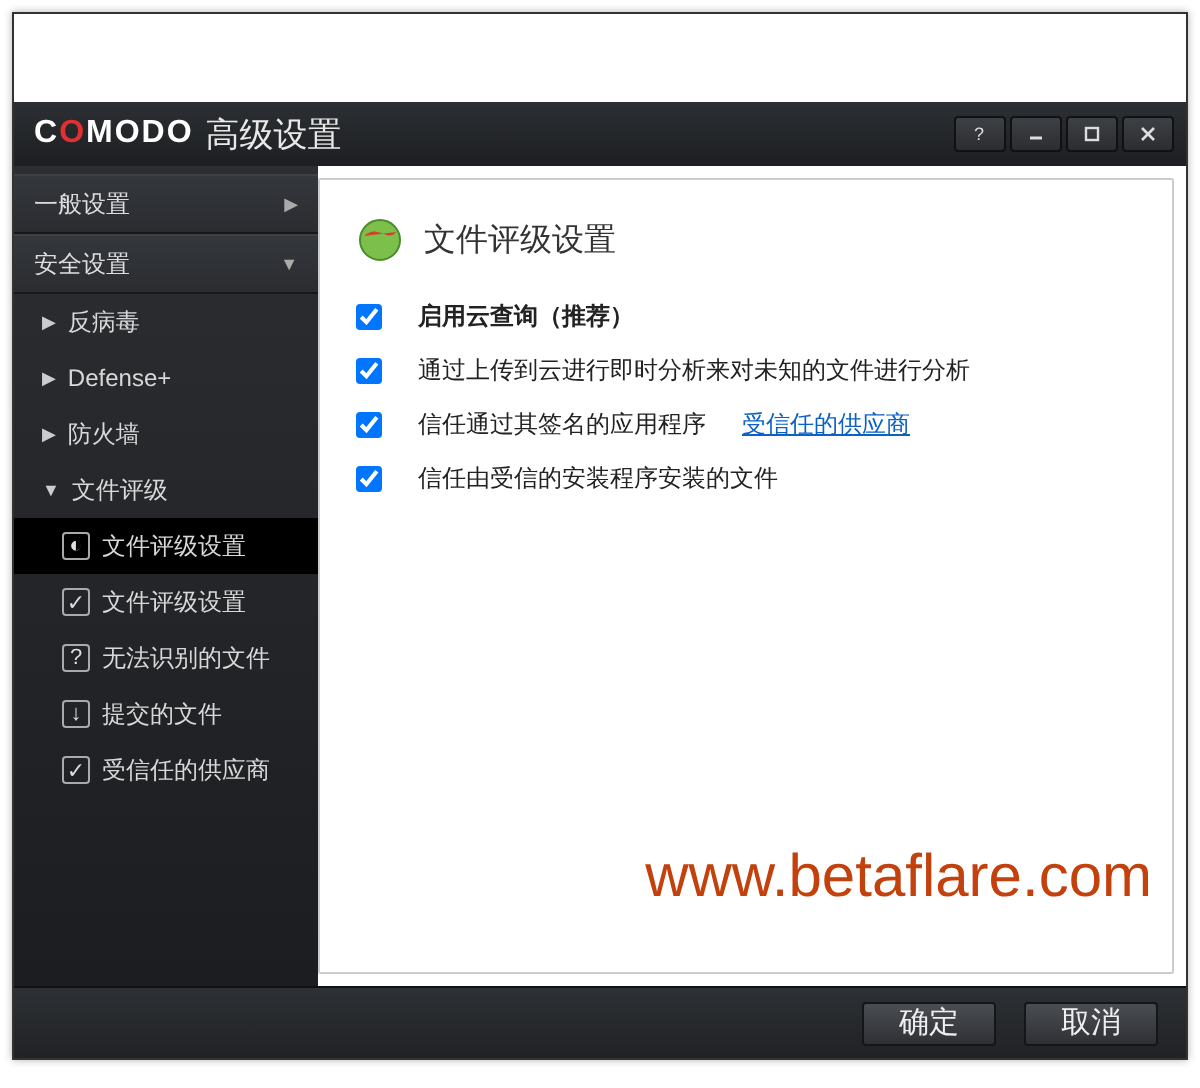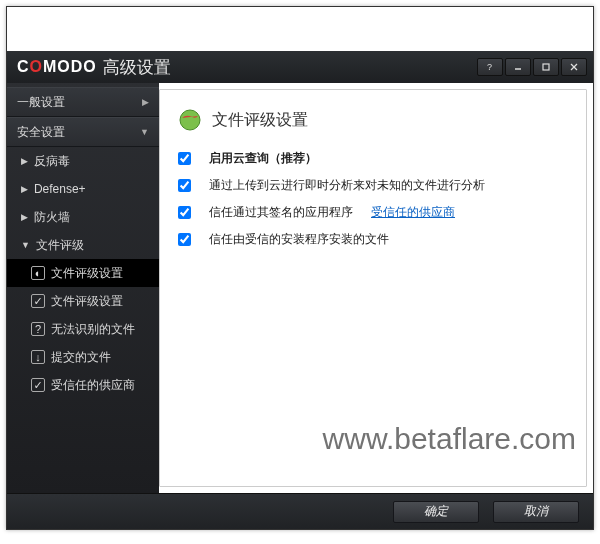--- a/index.html
+++ b/index.html
@@ -25,23 +25,23 @@
   .sub.active { background: #000; }
   .sub.active::after { content:""; position:absolute; right:-8px; top:6px; width:0; height:0; border-top:8px solid transparent; border-bottom:8px solid transparent; border-left:8px solid #000; }
   .content { flex:1; background:#fff; padding: 18px 18px; position: relative; border:1px solid #ccc; margin:6px 6px 6px 0; border-radius:1px; }
   .page-header { display:flex; align-items:center; gap:10px; margin-bottom:18px; }
   .page-icon { width:24px; height:24px; }
   .page-title { font-size:16px; color:#333; }
   .opt { display:flex; align-items:center; gap:18px; font-size:12px; color:#222; margin:10px 0; }
   .opt input[type=checkbox] { width:13px; height:13px; }
   .opt .bold { font-weight:bold; }
   .opt a { color:#0b62c4; text-decoration:underline; cursor:pointer; }
-  .watermark { position:absolute; right:10px; bottom:30px; font-size:30px; color:#737373; font-family: Arial, sans-serif; letter-spacing:0; pointer-events:none; }
+  .watermark { position:absolute; right:10px; bottom:30px; font-size:30px; color:#c2410c; font-family: Arial, sans-serif; letter-spacing:0; pointer-events:none; }
   .footer { height:36px; background: linear-gradient(#2d3034,#202225); display:flex; align-items:center; justify-content:flex-end; gap:14px; padding:0 14px; border-top:1px solid #111; }
-  .btn { width:86px; height:22px; background: linear-gradient(#4a4d52,#2e3034); border:1px solid #15161a; border-radius:2px; color:#eee; font-size:12px; display:flex; align-items:center; justify-content:center; cursor:pointer;font-style:italic; }
+  .btn { width:67px; height:22px; background: linear-gradient(#4a4d52,#2e3034); border:1px solid #15161a; border-radius:2px; color:#eee; font-size:15px; display:flex; align-items:center; justify-content:center; cursor:pointer; }
 </style>
 </head>
 <body>
 
 <div class="window">
   <div class="titlebar">
     <span class="brand"><span>C</span><span class="o">O</span><span>MODO</span></span>
     <span class="title-text">高级设置</span>
     <div class="titlebar-spacer"></div>
     <div class="win-btn">

